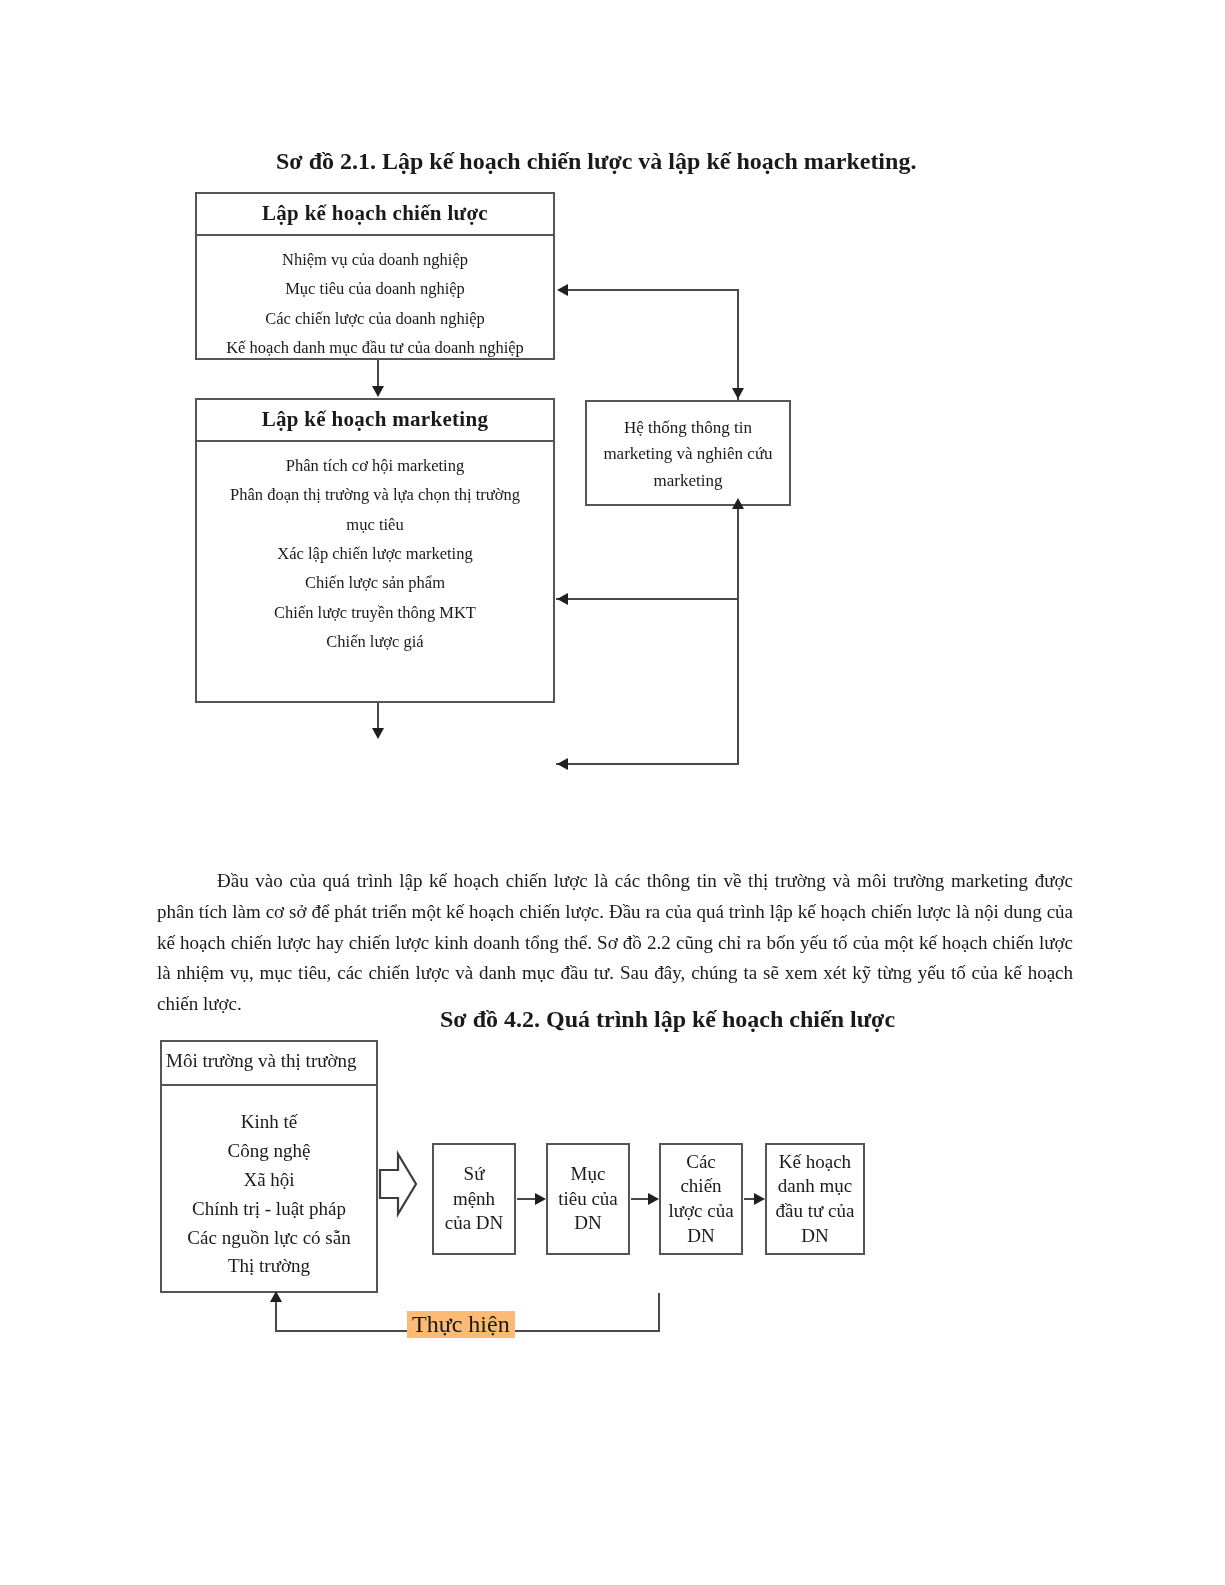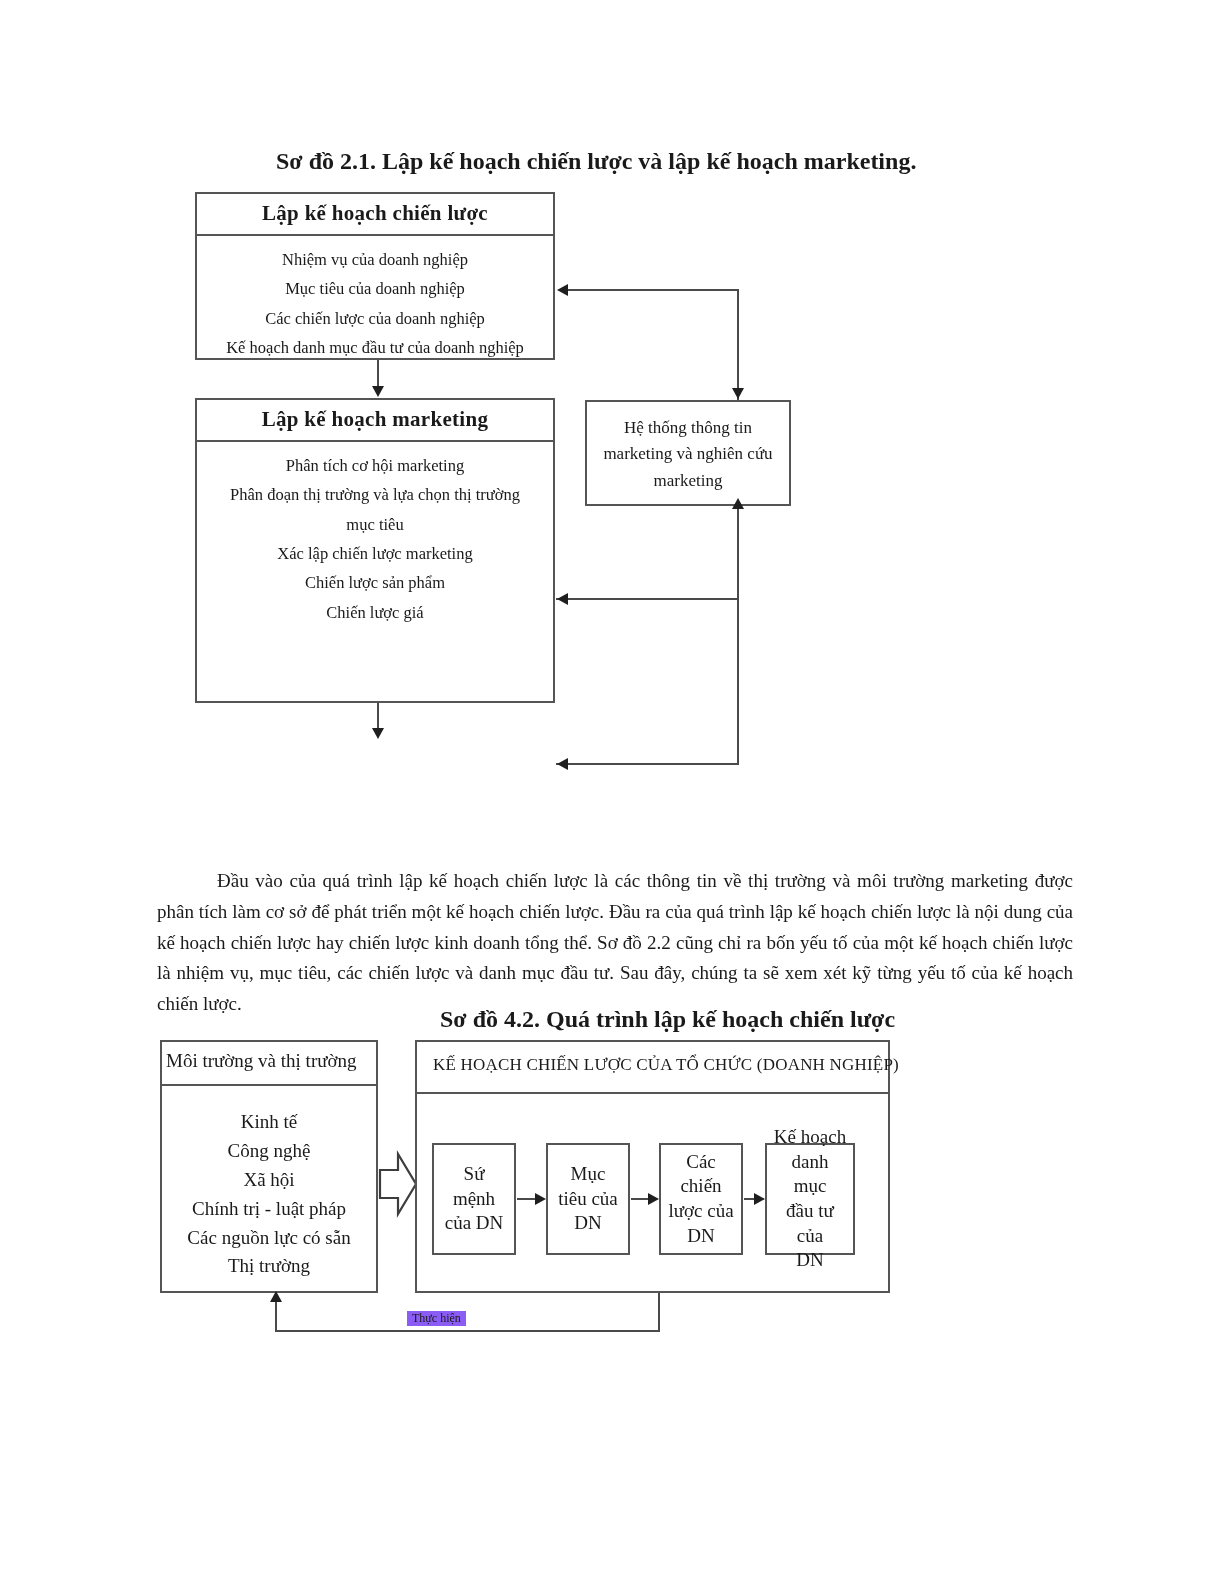--- a/index.html
+++ b/index.html
@@ -110,22 +110,22 @@
   .env-list{
     position:absolute;
     text-align:center;
     font-size:19px;
     line-height:1.52;
     width:100%;
   }
   .chevron{position:absolute;}
   .fb-label{
     position:absolute;
-    font-size:12px;
-    background:#8b5cf6;
+    font-size:24px;
+    background:#fdba74;
     padding:0 5px;
     white-space:nowrap;
   }
 </style>
 </head>
 <body>
 
 <div class="page">
 
   <div class="fig-heading" style="left:228px;top:148px;">Sơ đồ 2.1. Lập kế hoạch chiến lược và lập kế hoạch marketing.</div>
@@ -140,20 +140,21 @@
     </div>
   </div>
 
   <div class="box" style="left:195px;top:398px;width:360px;height:305px;">
     <div class="box-title">Lập kế hoạch marketing</div>
     <div class="box-body">
       <div>Phân tích cơ hội marketing</div>
       <div class="wrap" style="padding:0 12px;">Phân đoạn thị trường và lựa chọn thị trường mục tiêu</div>
       <div>Xác lập chiến lược marketing</div>
       <div>Chiến lược sản phẩm</div>
+      <div>Chiến lược truyền thông MKT</div>
       <div>Chiến lược giá</div>
     </div>
   </div>
 
   <div class="box" style="left:585px;top:400px;width:206px;height:106px;">
     <div style="text-align:center;font-size:17px;line-height:1.55;padding-top:13px;">
       <div>Hệ thống thông tin</div>
       <div>marketing và nghiên cứu</div>
       <div>marketing</div>
     </div>
@@ -197,25 +198,20 @@
       <div>Thị trường</div>
     </div>
   </div>
 
   <div class="chevron" style="left:378px;top:1148px;">
     <svg width="40" height="72" viewBox="0 0 40 72">
       <polygon points="2,22 20,22 20,6 38,36 20,66 20,50 2,50" fill="#ffffff" stroke="#3d3d3d" stroke-width="2.2" stroke-linejoin="miter"></polygon>
     </svg>
   </div>
 
-  <div class="box" style="left:415px;top:1040px;width:475px;height:253px;">
-    <div style="border-bottom:2px solid #555;height:50px;">
-      <div class="kh-title" style="left:16px;top:13px;">KẾ HOẠCH CHIẾN LƯỢC CỦA TỔ CHỨC (DOANH NGHIỆP)</div>
-    </div>
-  </div>
 
   <div class="plain-box" style="left:432px;top:1143px;width:84px;height:112px;">
     <span>
       <span>Sứ</span>
       <span>mệnh</span>
       <span>của DN</span>
     </span>
   </div>
 
   <div class="plain-box" style="left:546px;top:1143px;width:84px;height:112px;">
@@ -228,21 +224,21 @@
 
   <div class="plain-box" style="left:659px;top:1143px;width:84px;height:112px;">
     <span>
       <span>Các</span>
       <span>chiến</span>
       <span>lược của</span>
       <span>DN</span>
     </span>
   </div>
 
-  <div class="plain-box" style="left:765px;top:1143px;width:90px;height:112px;">
+  <div class="plain-box" style="left:765px;top:1143px;width:100px;height:112px;">
     <span>
       <span>Kế hoạch</span>
       <span>danh mục</span>
       <span>đầu tư của</span>
       <span>DN</span>
     </span>
   </div>
 
   <div class="ln h" style="left:517px;top:1198px;width:20px;"></div>
   <div class="arrow right" style="left:535px;top:1193px;"></div>

